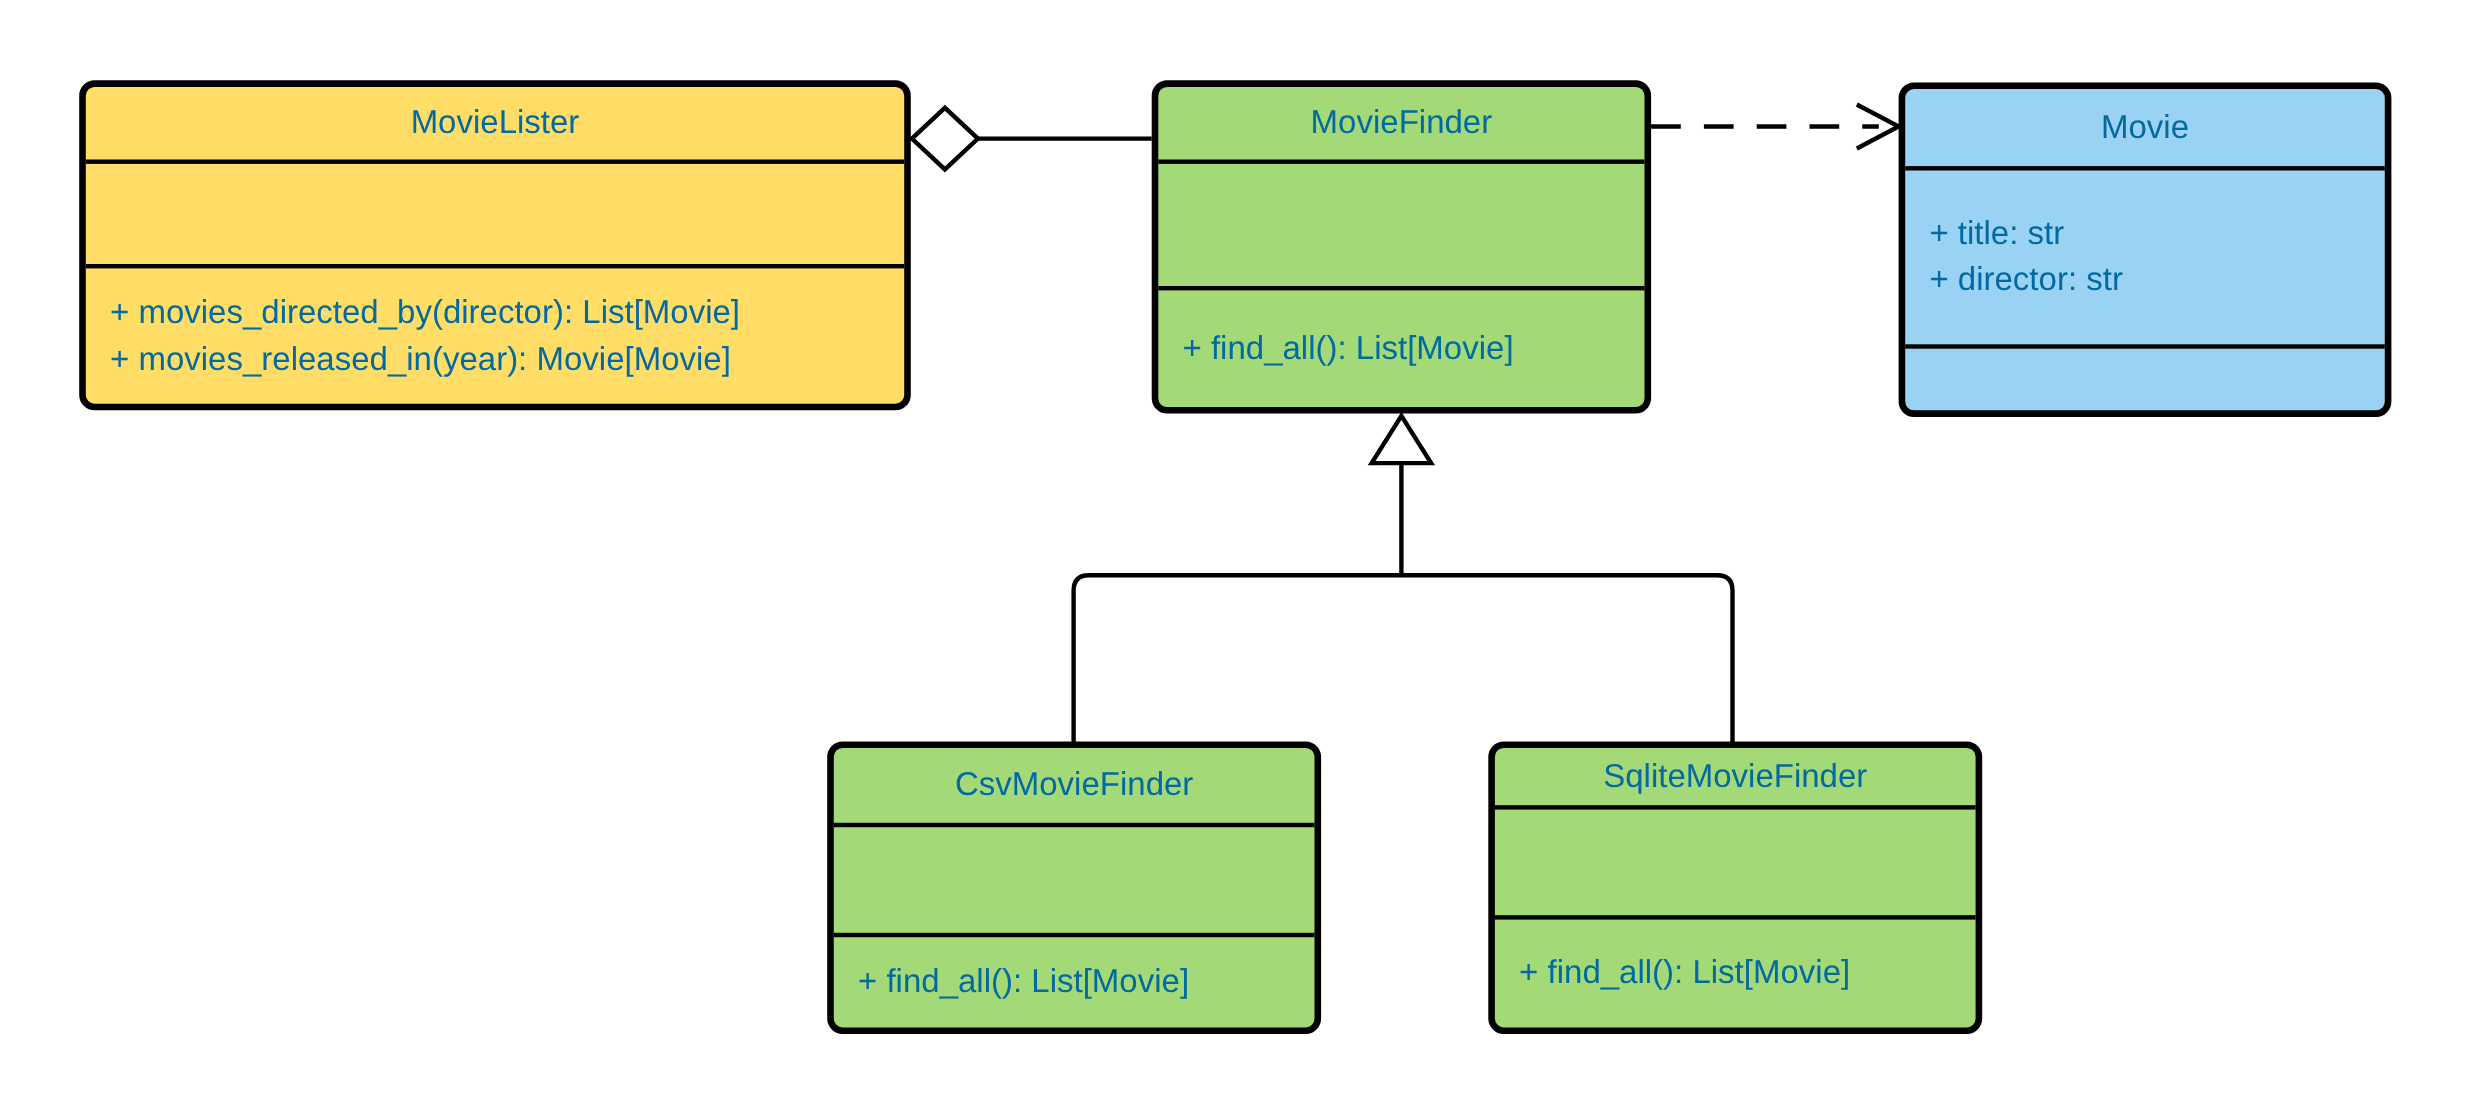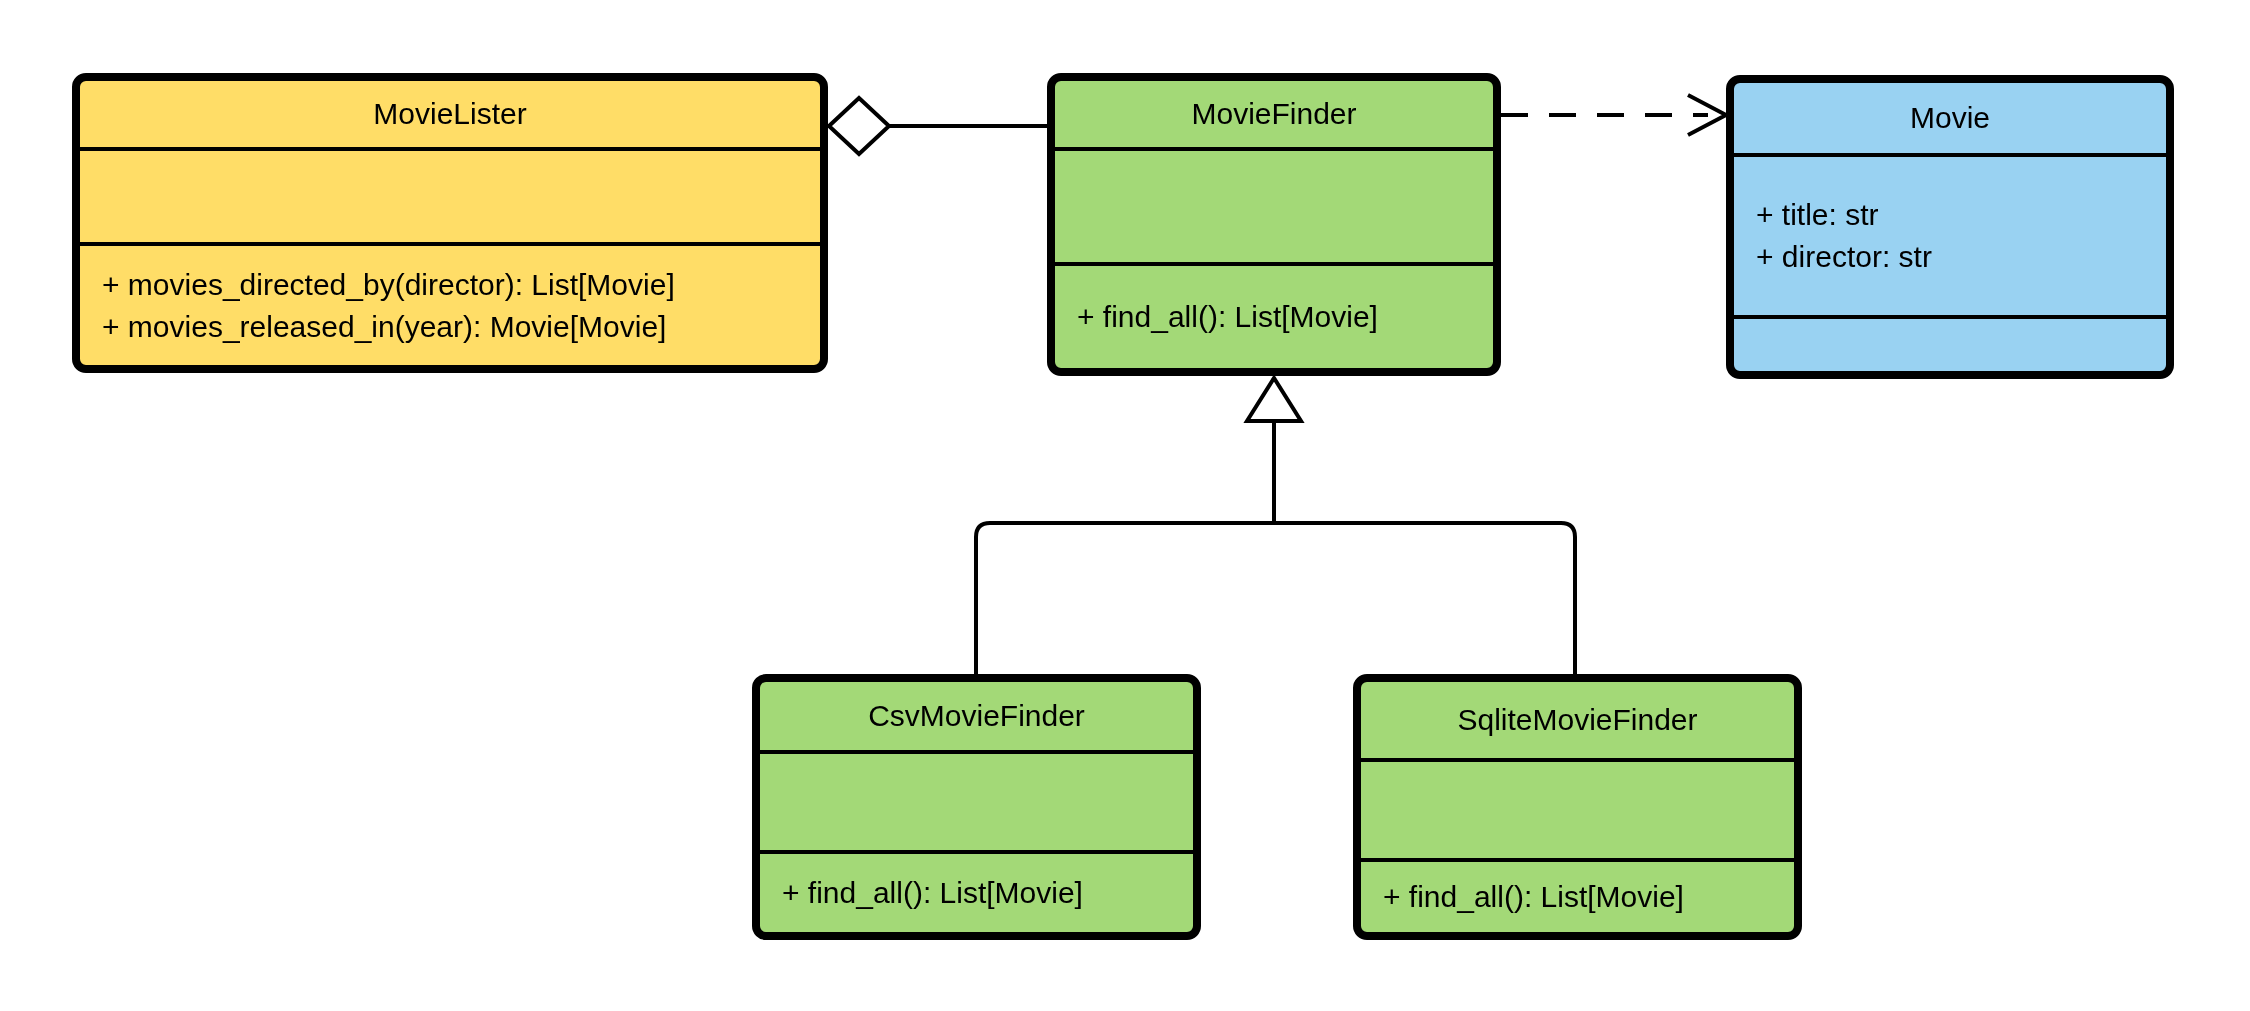--- a/index.html
+++ b/index.html
@@ -16,25 +16,25 @@
     overflow: hidden;
   }
   #connectors {
     position: absolute;
     left: 0; top: 0;
     width: 2250px; height: 1011px;
   }
   .uml-class {
     position: absolute;
     box-sizing: border-box;
-    border: 8px solid #000000;
+    border: 6px solid #000000;
     border-radius: 14px;
     display: flex;
     flex-direction: column;
-    color: #000000;
+    color: #0369a1;
   }
   .uml-class .sec {
     box-sizing: border-box;
     flex: 0 0 auto;
   }
   .uml-class .title {
     display: flex;
     align-items: center;
     justify-content: center;
     font-size: 30px;
@@ -107,20 +107,20 @@
 
   <div class="uml-class" style="left: 752px; top: 674px; width: 449px; height: 266px; background-color: rgb(163, 217, 119);">
     <div class="sec title" style="height:68px;">CsvMovieFinder</div>
     <div class="sec attrs" style="height:100px;"></div>
     <div class="sec methods">
       <div class="member">+ find_all(): List[Movie]</div>
     </div>
   </div>
 
   <div class="uml-class" style="left: 1353px; top: 674px; width: 449px; height: 266px; background-color: rgb(163, 217, 119);">
-    <div class="sec title" style="height:76px;">SqliteMovieFinder</div>
+    <div class="sec title" style="height:52px;">SqliteMovieFinder</div>
     <div class="sec attrs" style="height:100px;"></div>
     <div class="sec methods">
       <div class="member">+ find_all(): List[Movie]</div>
     </div>
   </div>
 
 </div>
 
 </body></html>

